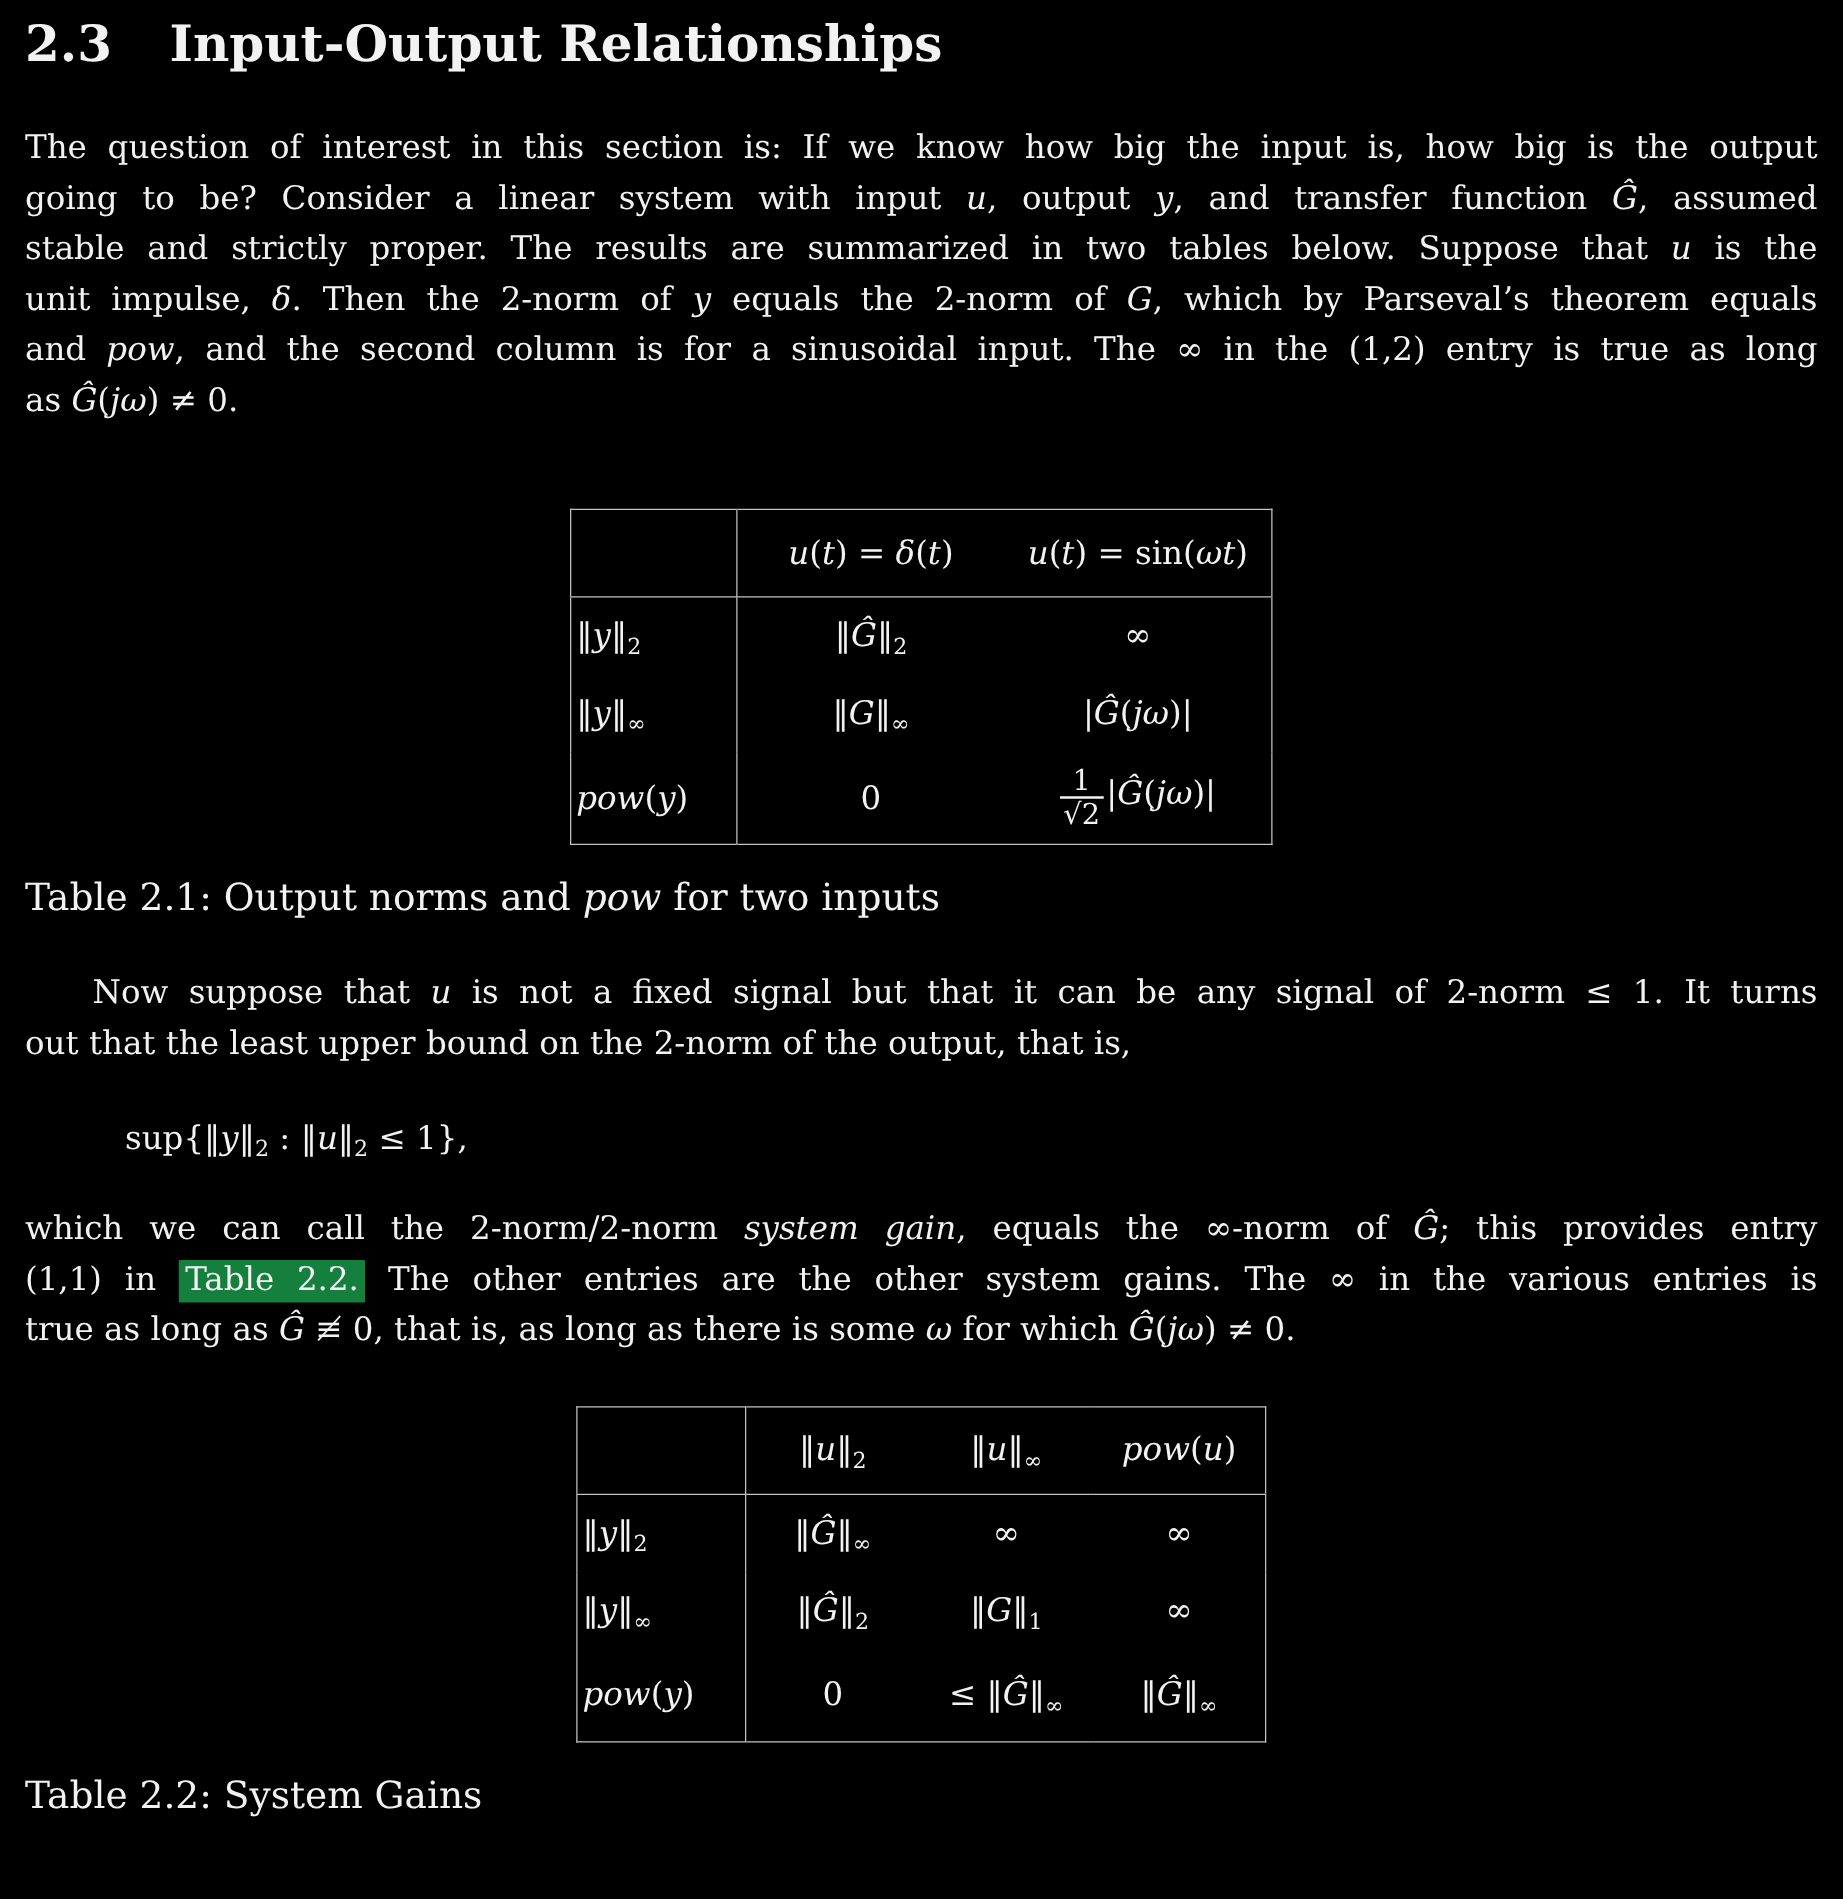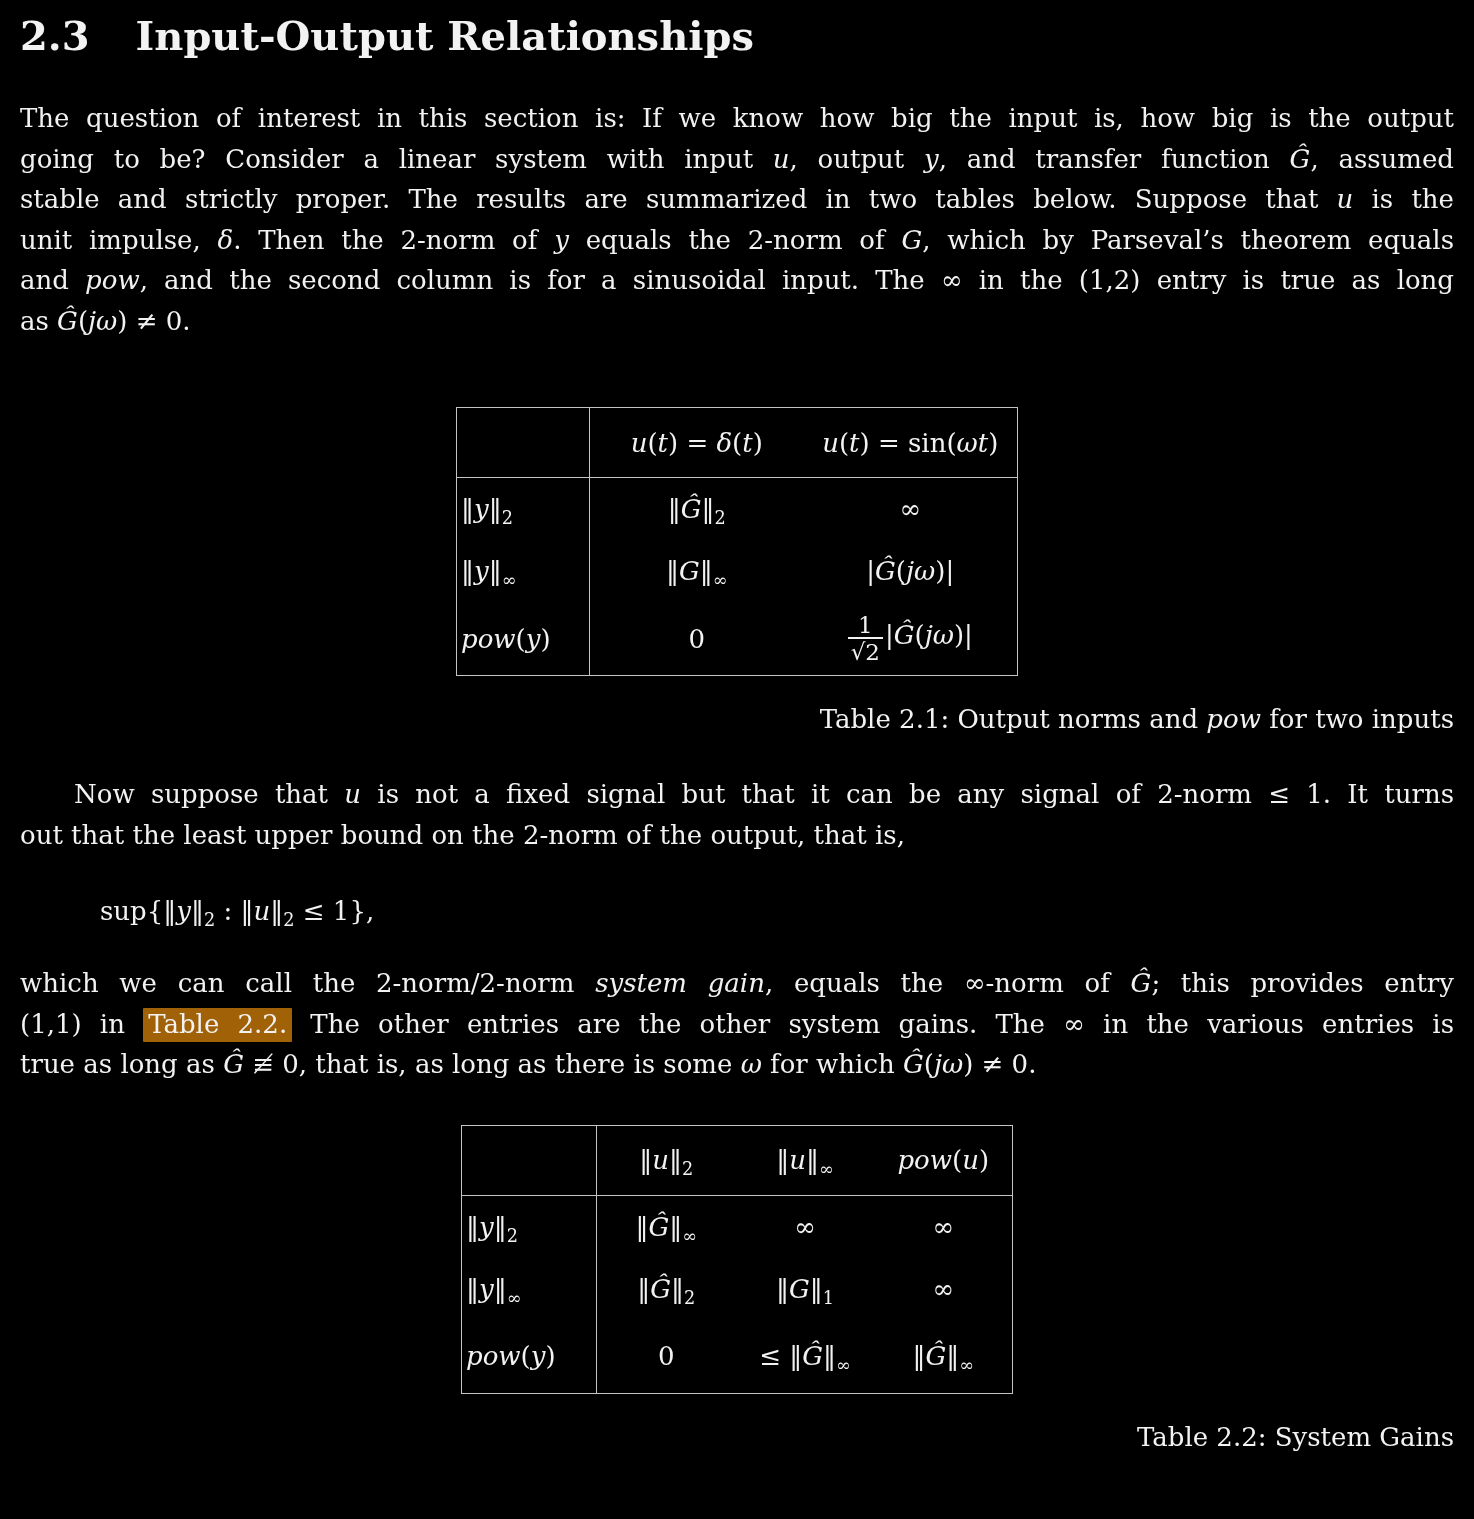--- a/index.html
+++ b/index.html
@@ -14,40 +14,40 @@
   .heading .secnum{margin-right:46px;}
 
   .para{font-size:26px;line-height:40.5px;}
   .jline{text-align:justify;text-align-last:justify;}
   .lastline{text-align:left;}
   .indent{text-indent:54px;}
 
   i{font-style:italic;}
   sub{font-size:0.68em;vertical-align:-0.35em;line-height:0;}
 
-  .hl{background:#a16207;padding:1px 5px 3px 5px;border-radius:1px;}
+  .hl{background:#15803d;padding:1px 5px 3px 5px;border-radius:1px;}
 
   .tablewrap1{margin-top:66px;}
   .tablewrap2{margin-top:40px;}
   .norm-table{
     border-collapse:collapse;margin:12px auto;table-layout:fixed;
     font-size:26px;color:#f2f2f2;border:1px solid #c4c4c4;
   }
   .norm-table td{padding:0;text-align:center;vertical-align:middle;}
   .norm-table td.rh{text-align:left;padding-left:4px;border-right:1px solid #c4c4c4;}
   .norm-table tr.hdr td{border-bottom:1px solid #c4c4c4;height:69px;}
   .t1 tr.r1 td,.t2 tr.r1 td{height:62px;}
   .t1 tr.r2 td,.t2 tr.r2 td{height:62px;}
   .t1 tr.r3 td,.t2 tr.r3 td{height:73px;}
 
   .frac{display:inline-block;text-align:center;vertical-align:-16px;margin-right:2px;}
   .frac .fnum{display:block;font-size:23px;line-height:24px;padding:0 3px;}
   .frac .fden{display:block;font-size:23px;line-height:26px;padding:0 3px;border-top:2px solid #f2f2f2;}
 
-  .caption{text-align:right;font-size:26px;line-height:34px;margin-top:26px;}
+  .caption{text-align:left;font-size:30px;line-height:34px;margin-top:26px;}
   .cap2{margin-top:26px;}
 
   .para2{margin-top:38px;}
   .formula{font-size:26px;line-height:40px;margin:36px 0 0 80px;}
   .para3{margin-top:32px;}
 </style>
 </head>
 <body>
 
 <div class="page">

